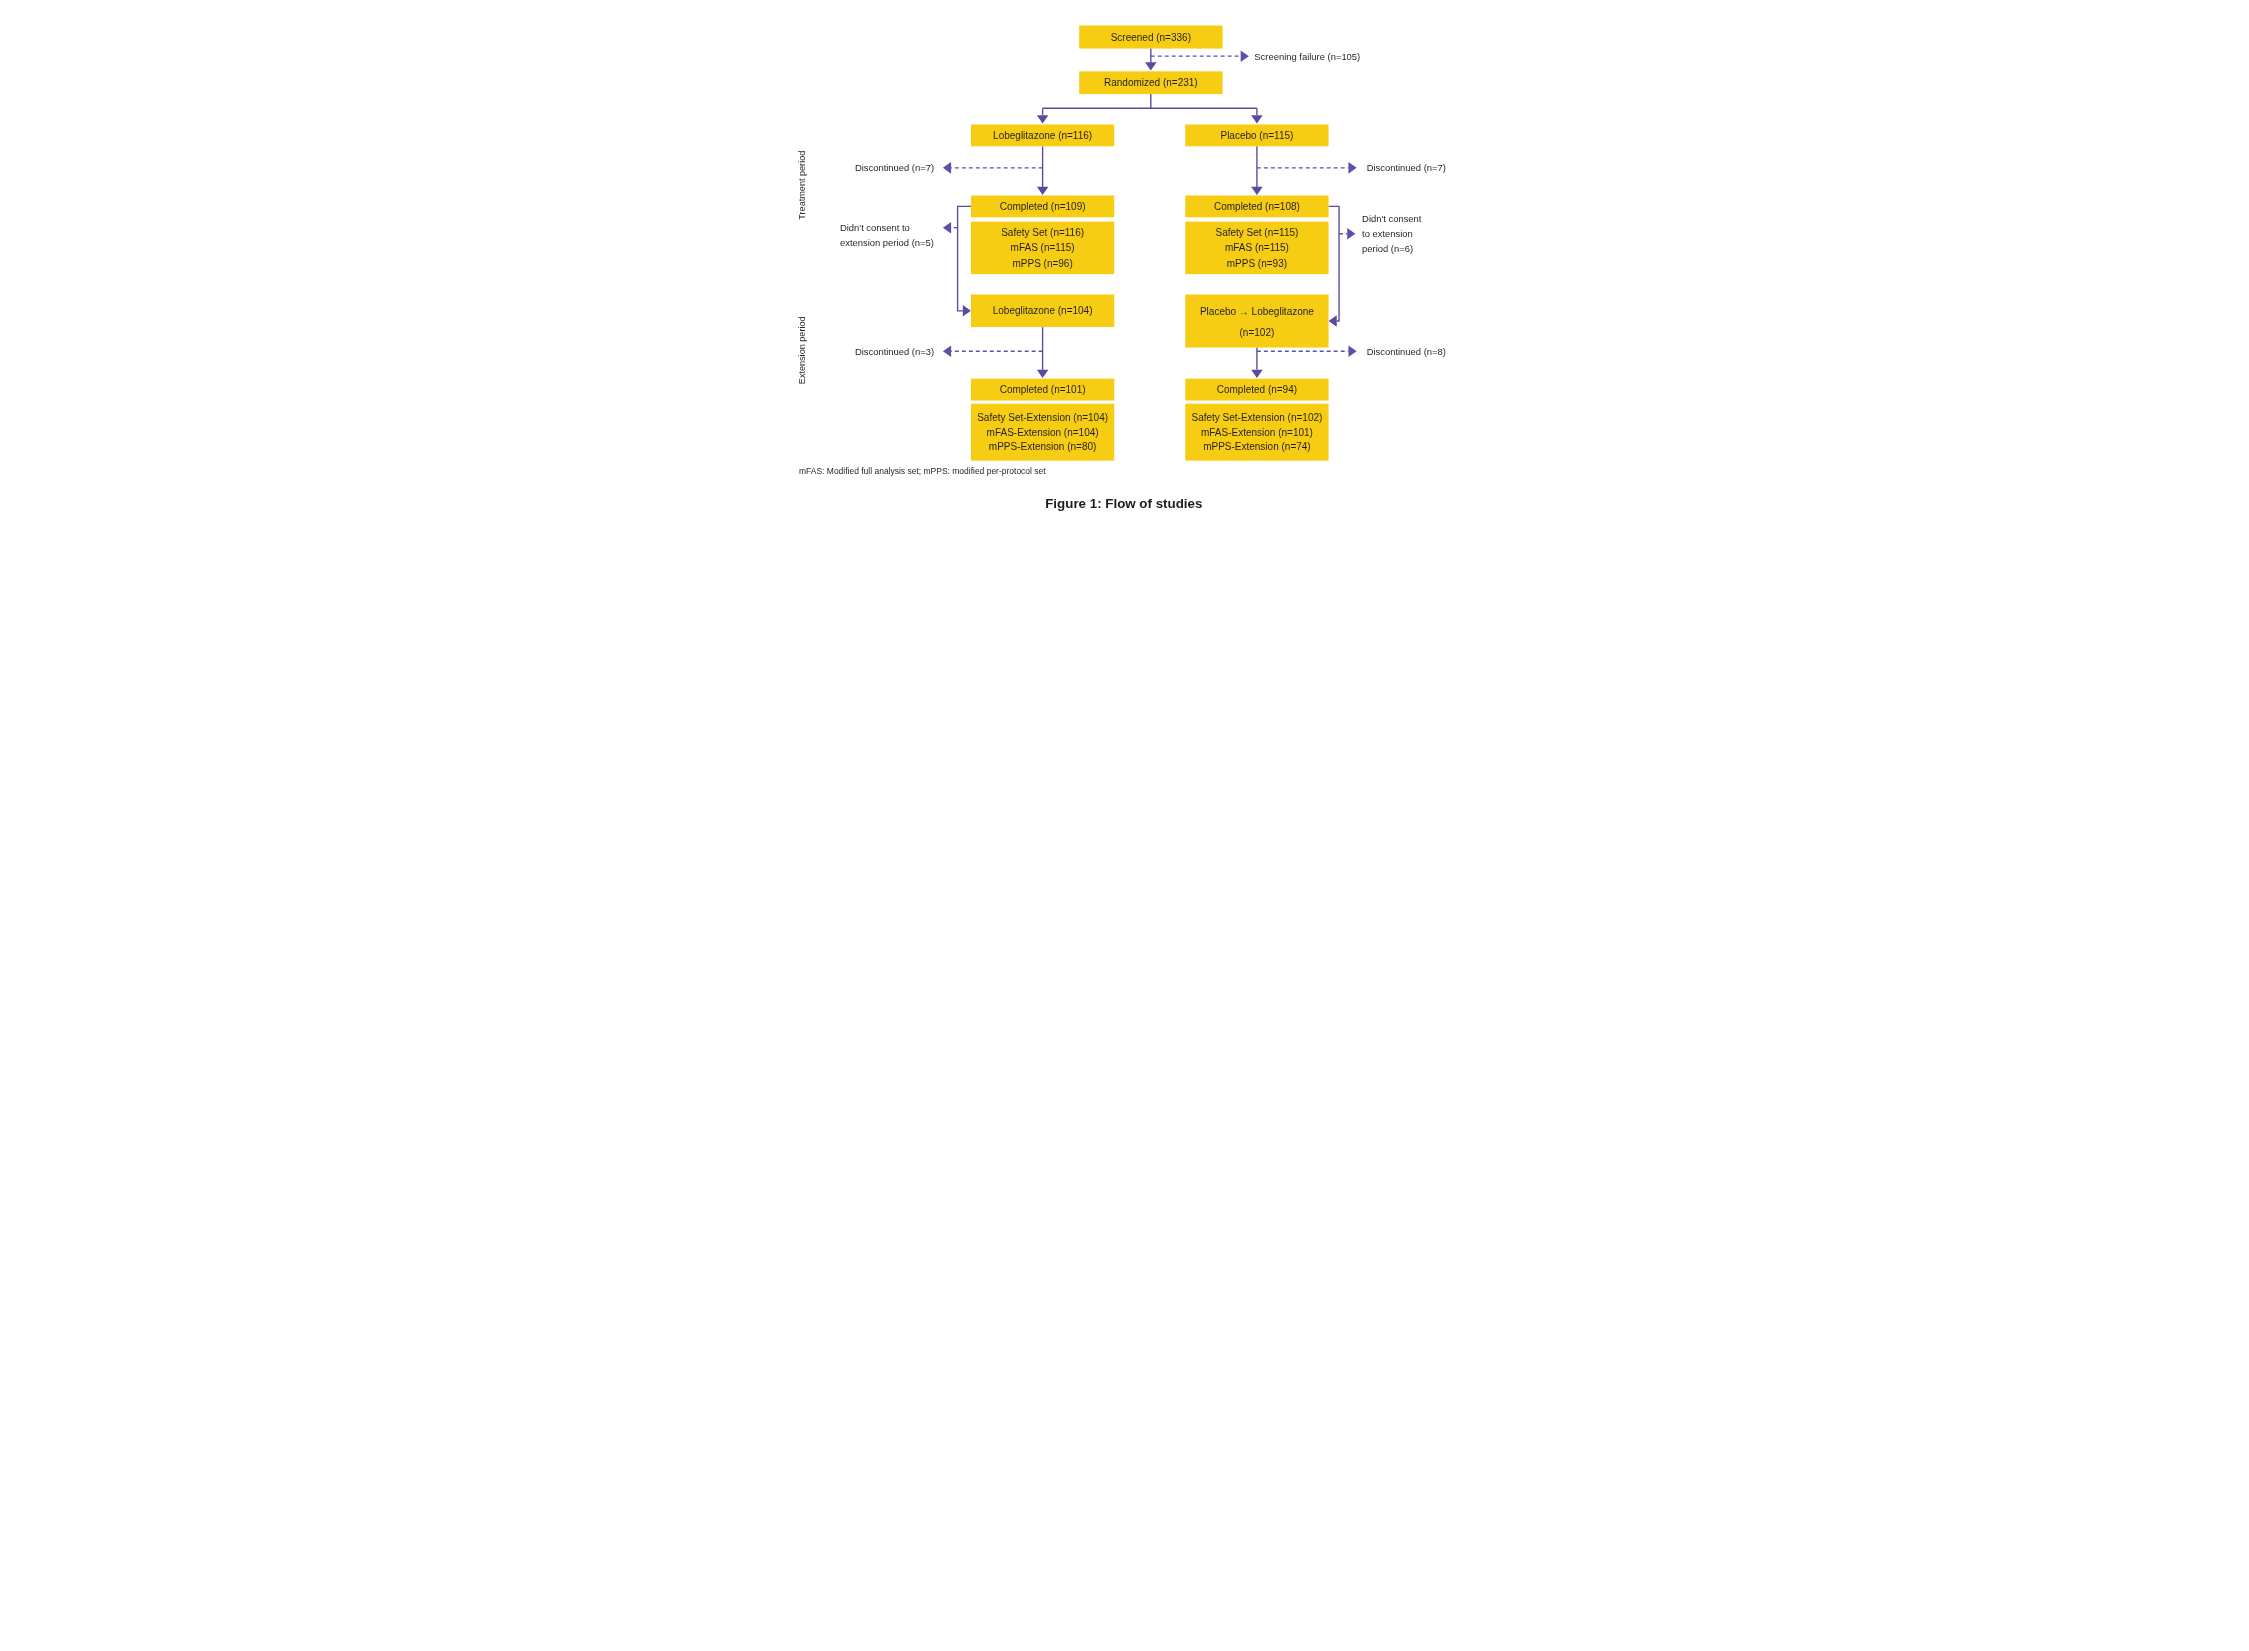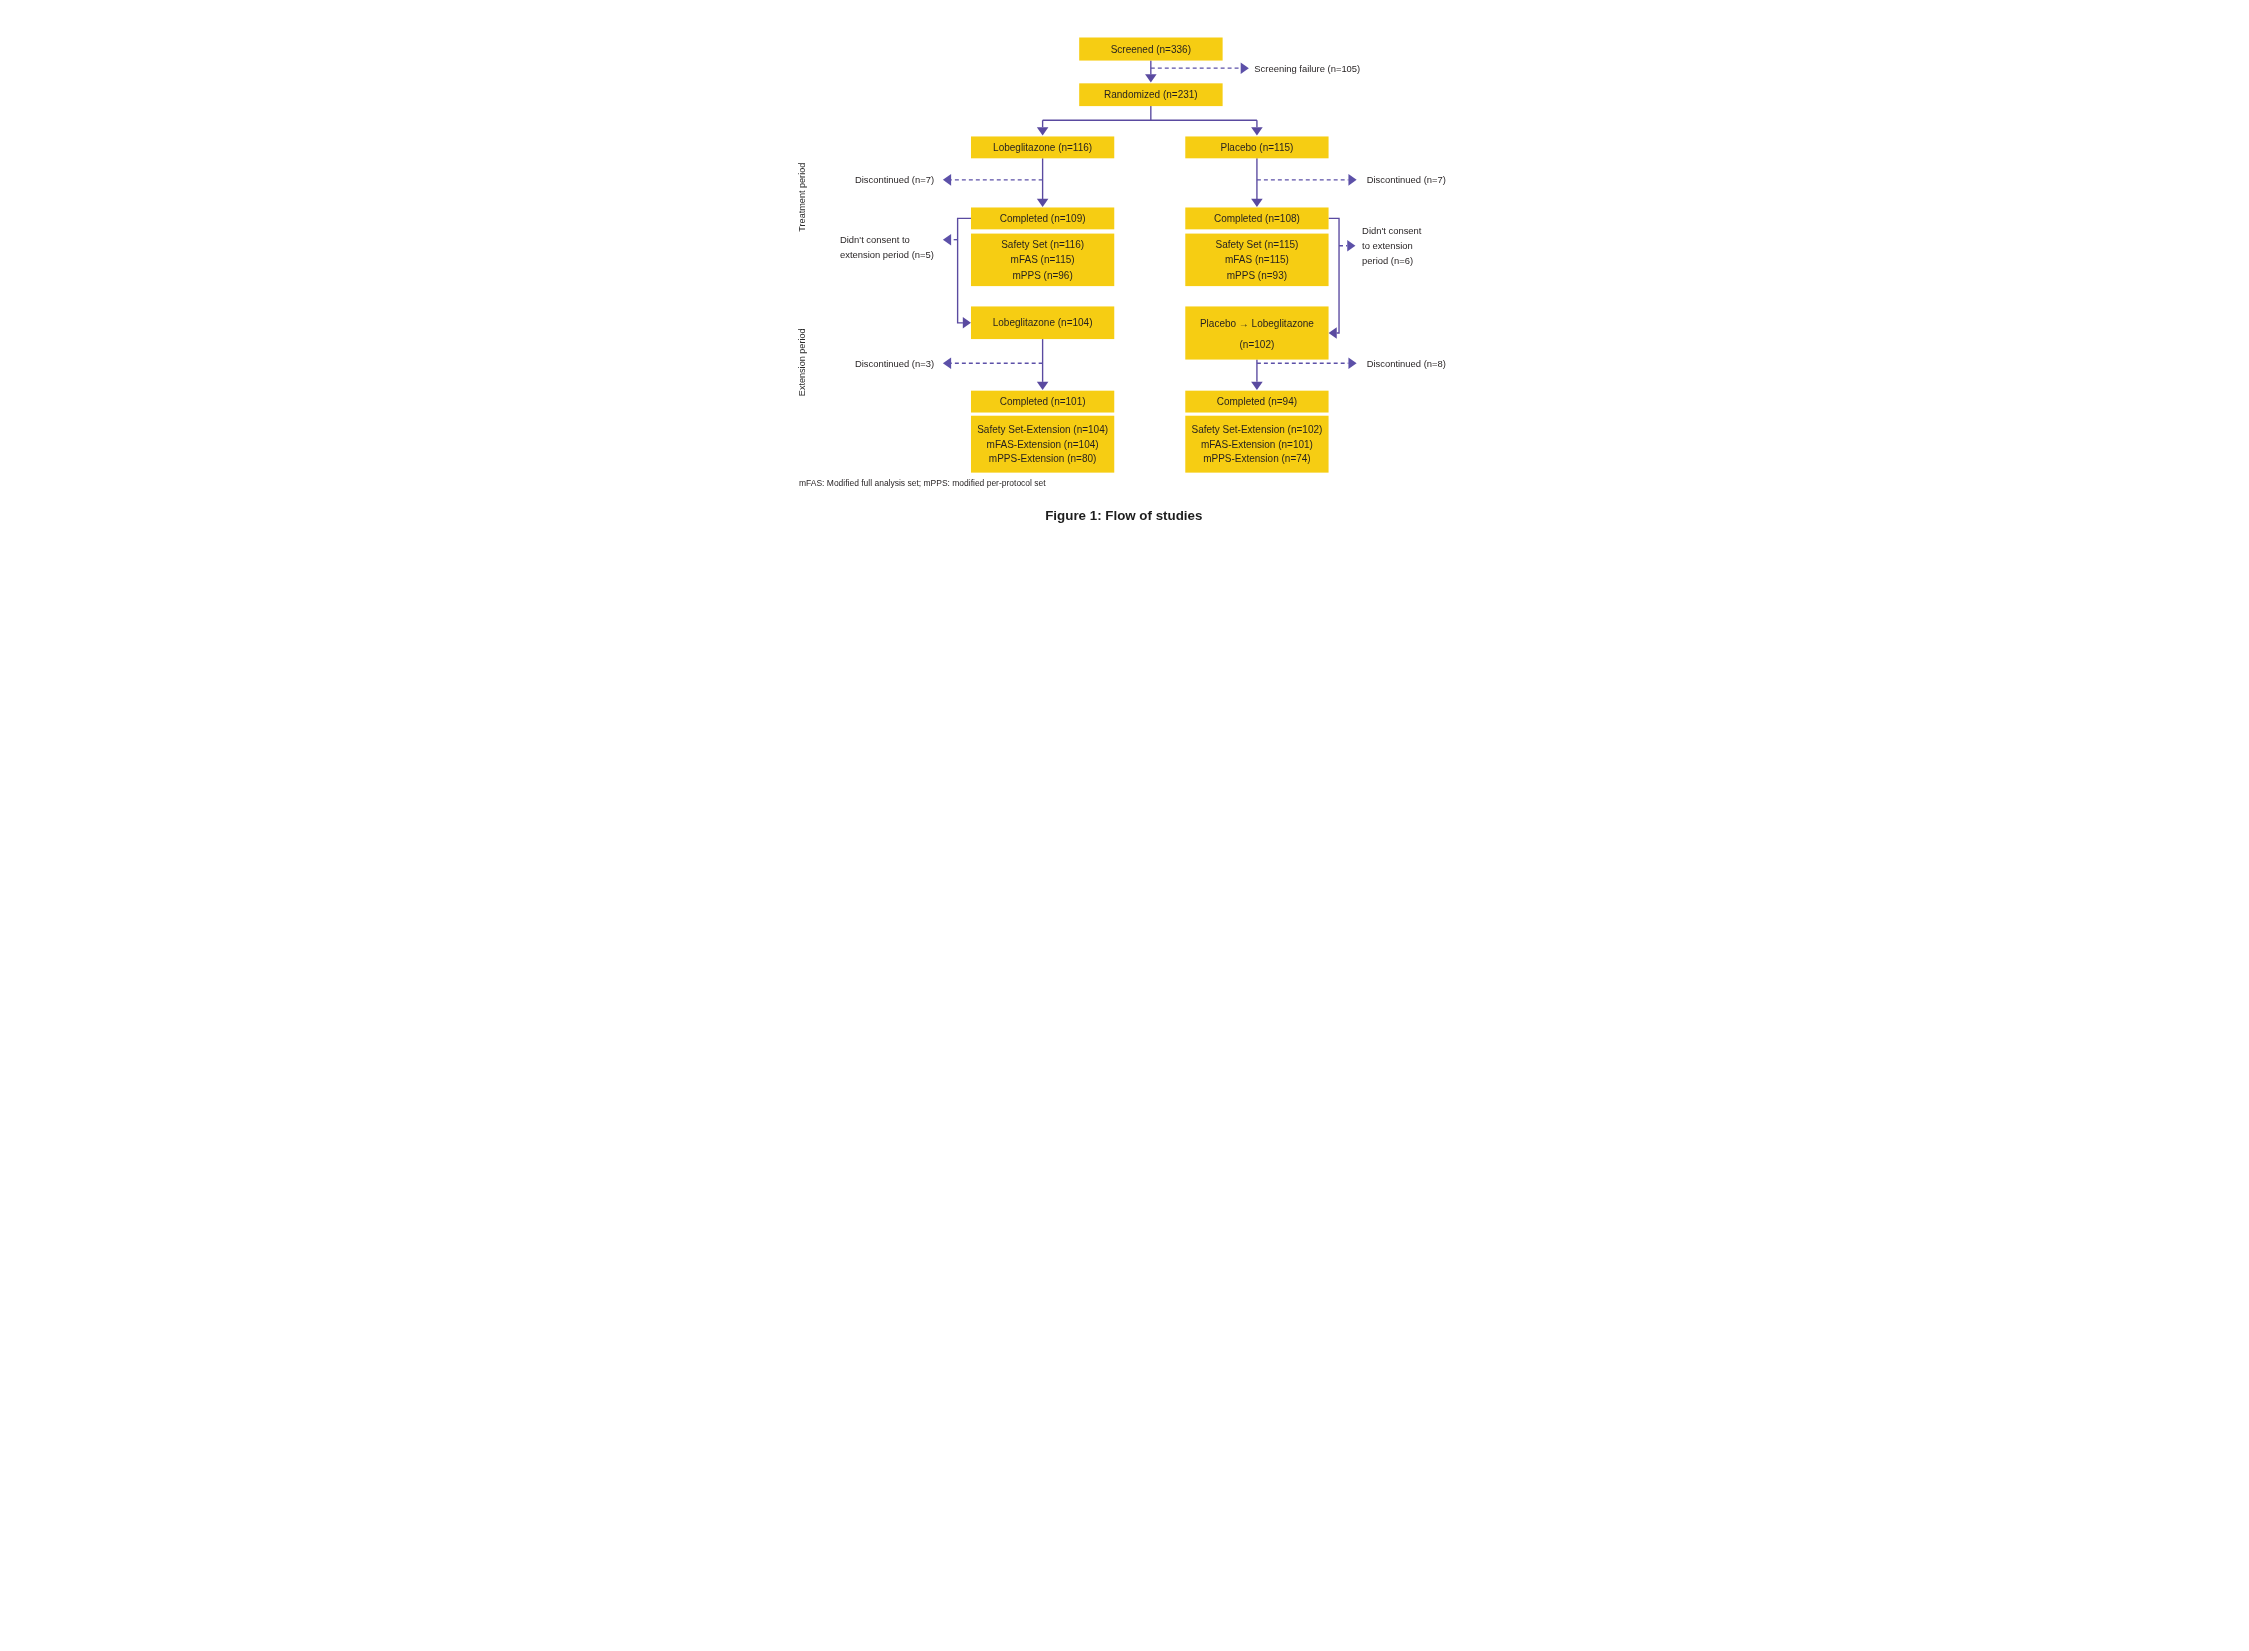--- a/index.html
+++ b/index.html
@@ -1,16 +1,16 @@
 <!DOCTYPE html>
 <html style="font-size:7.4px"><head>
 <meta charset="utf-8">
 <style>
   html,body{margin:0;padding:0;background:#ffffff;}
-  .figure-wrap{width:100%;max-width:739px;margin:12px auto;}
+  .figure-wrap{width:100%;max-width:739px;margin:0 auto;}
   svg{display:block;width:100%;height:auto;background:#ffffff;
       font-family:"Liberation Sans",sans-serif;}
   .box{fill:#F6CD13;}
   .box-label{font-size:66px;fill:#231F20;text-anchor:middle;}
   .side-label{font-size:62px;fill:#231F20;}
   .side-label.end{text-anchor:end;}
   .period-label{font-size:60px;fill:#2b2b2b;text-anchor:middle;}
   .solid{stroke:#5A4AA0;stroke-width:9;fill:none;}
   .dashed{stroke:#5C50A8;stroke-width:9;fill:none;stroke-dasharray:26 20;}
   .head{fill:#5A4AA0;stroke:none;}

